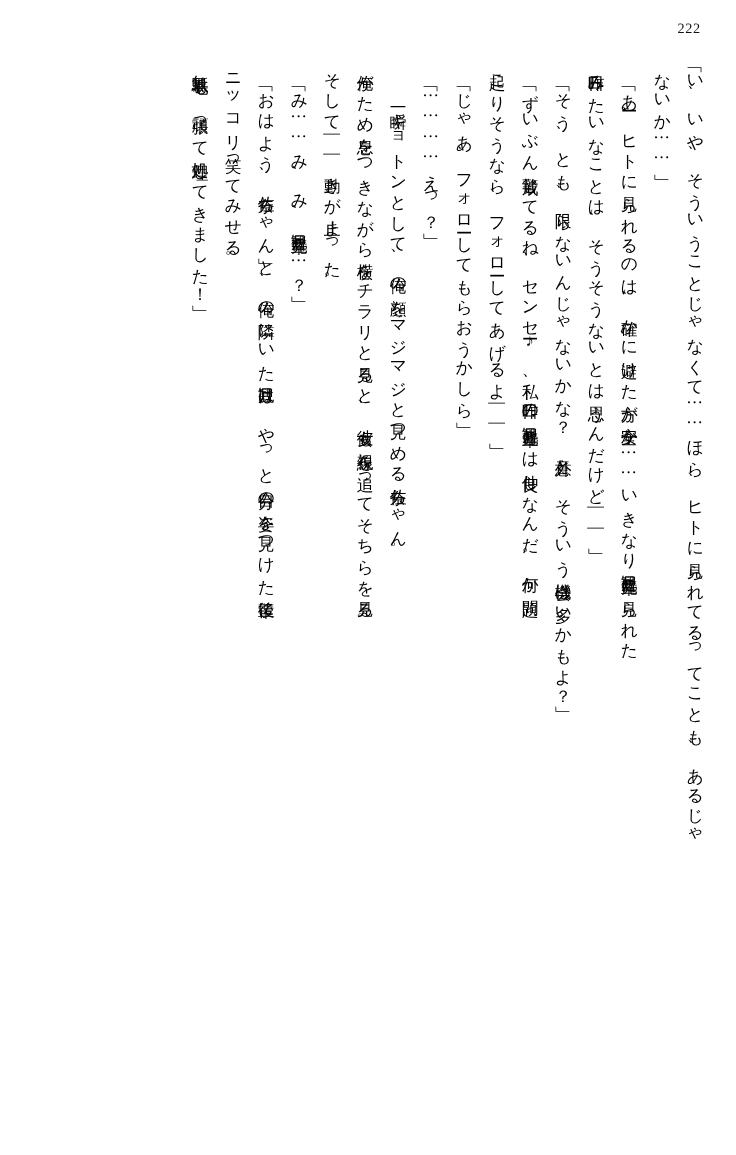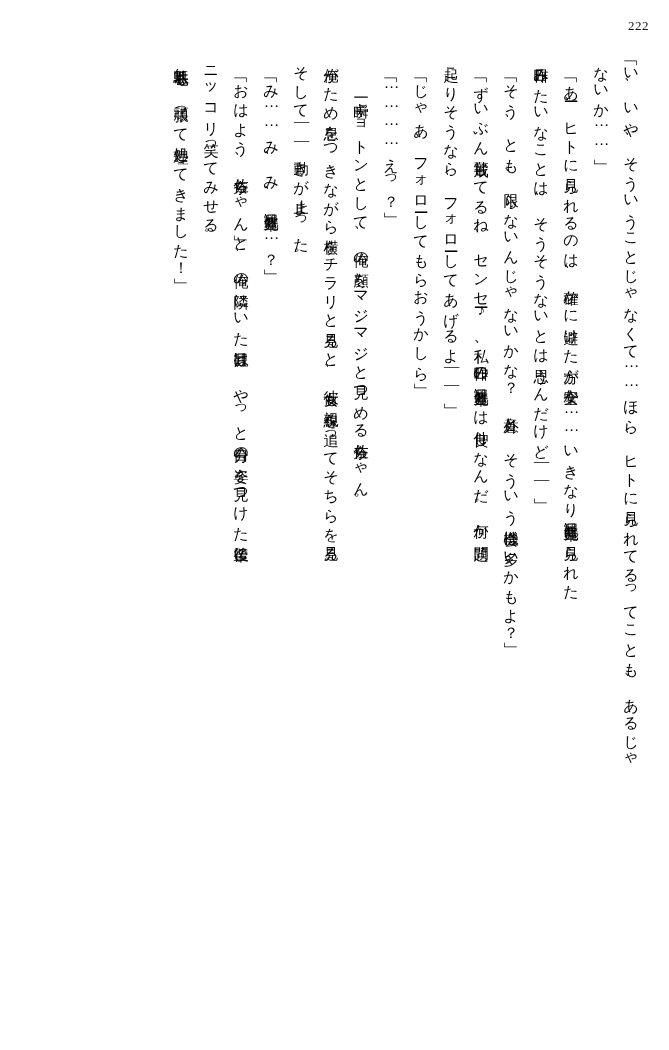--- a/index.html
+++ b/index.html
@@ -16,21 +16,21 @@
     overflow: hidden;
   }
   #page {
     position: absolute;
     inset: 0;
     background: #ffffff;
   }
   #page-number {
     position: absolute;
     top: 18px;
-    right: 20px;
+    right: 32px;
     font-size: 13px;
     letter-spacing: 0.5px;
     font-family: "Liberation Serif", "DejaVu Serif", serif;
     color: #111;
   }
   #text-body {
     position: absolute;
     top: 56px;
     right: 30px;
     left: 24px;

